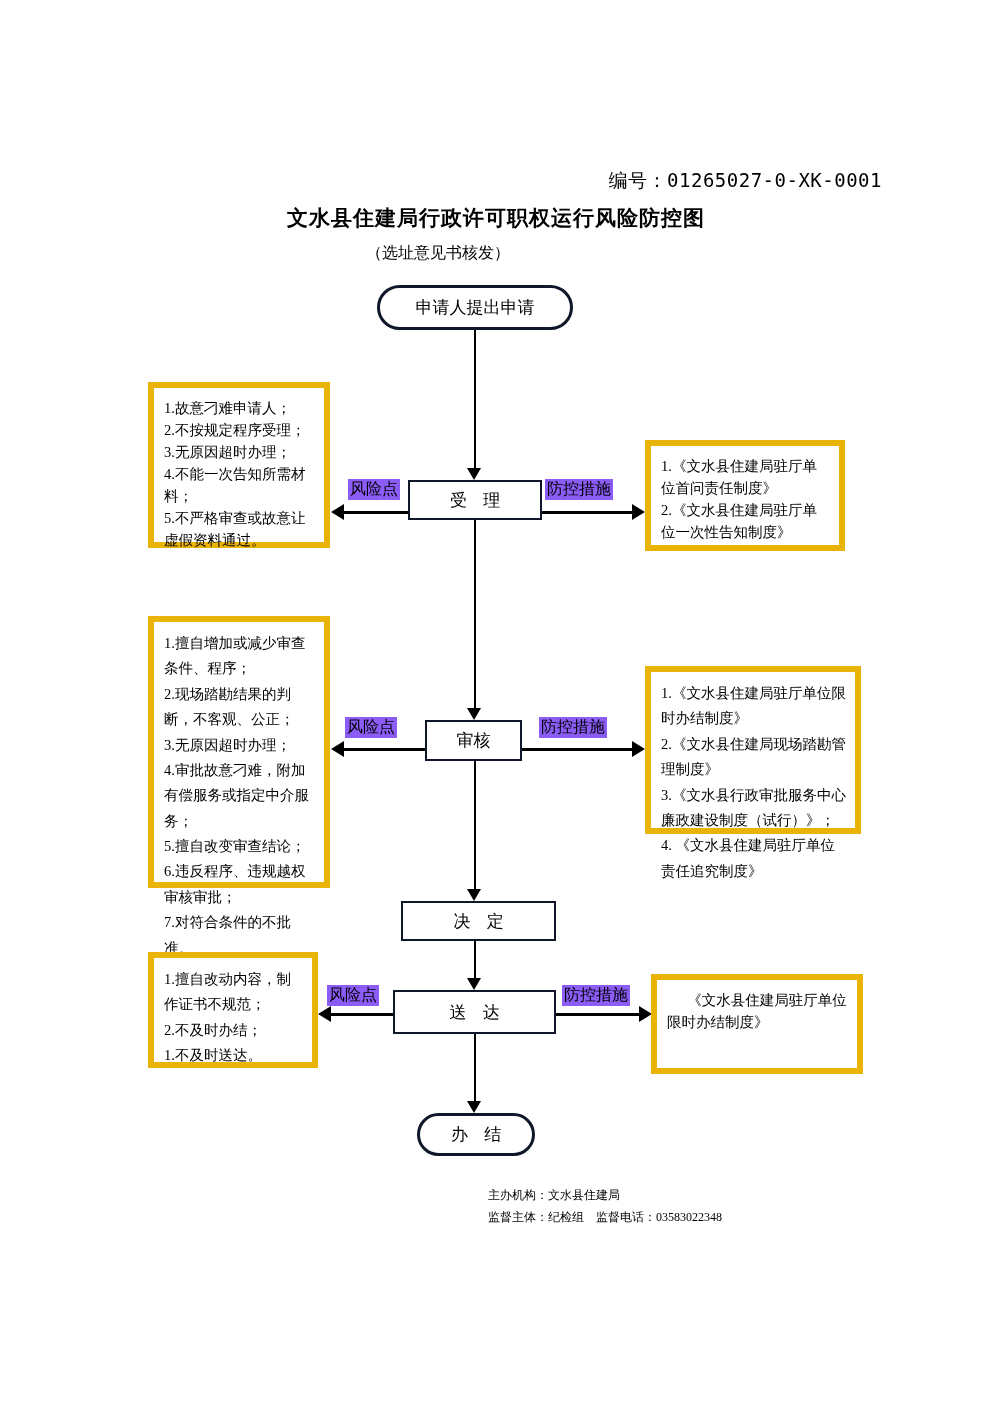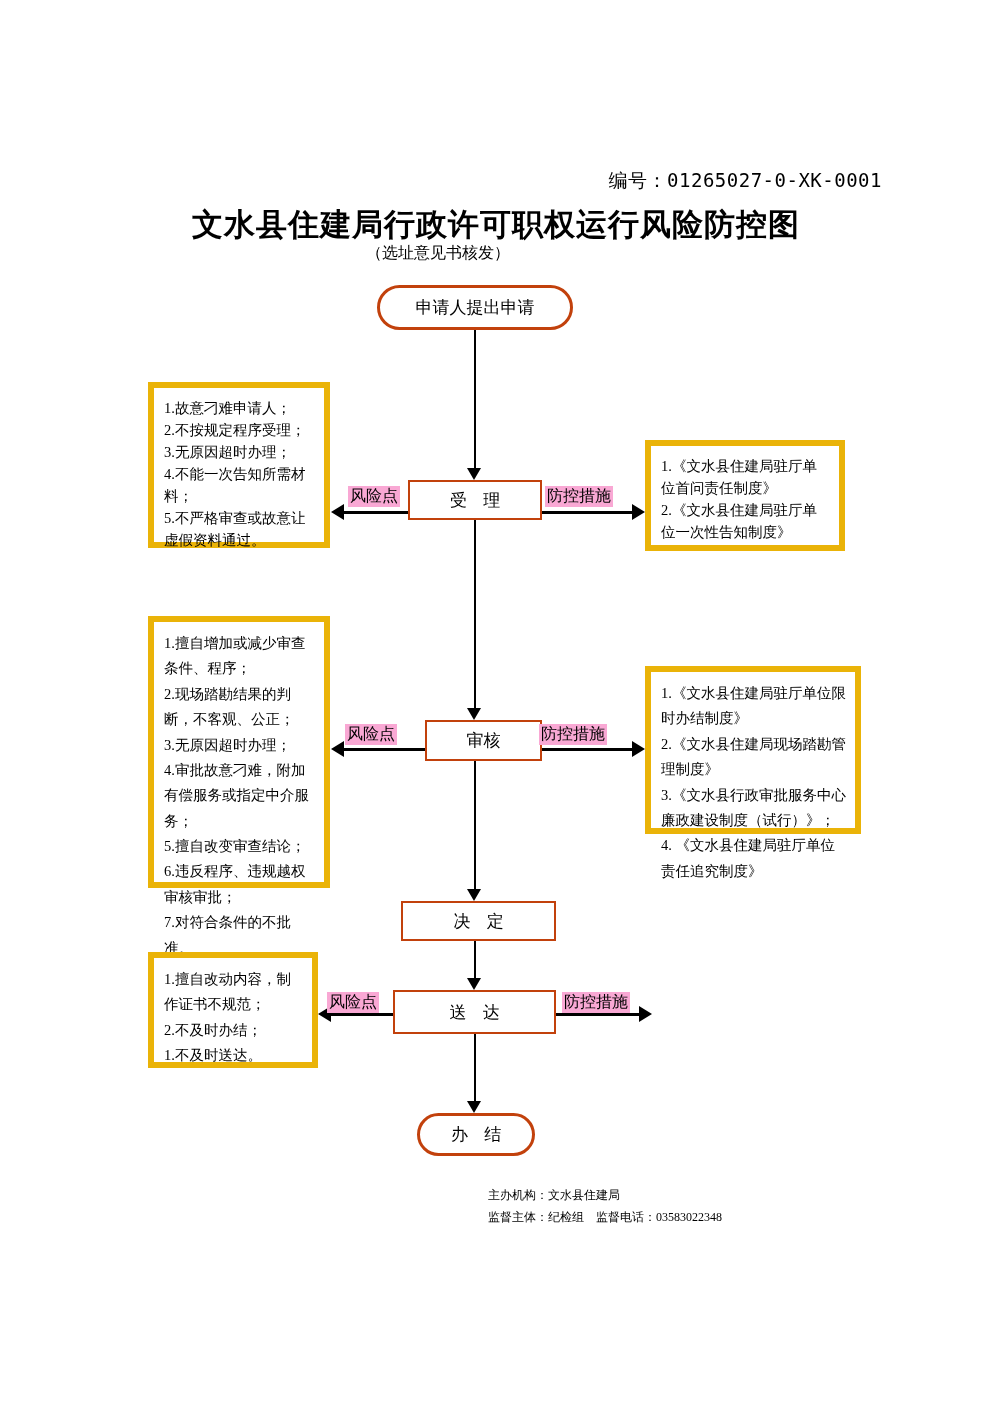--- a/index.html
+++ b/index.html
@@ -26,52 +26,52 @@
     font-size: 19px;
     letter-spacing: 0.5px;
     white-space: pre;
     margin-left: 46px;
   }
   .main-title {
     position: absolute;
     left: 0; top: 204px; width: 992px;
     text-align: center;
     font-family: "Liberation Sans", "DejaVu Sans", sans-serif;
-    font-size: 31px;
+    font-size: 21px;
     font-weight: bold;
     letter-spacing: 1px;
   }
   .sub-title {
     position: absolute;
     left: 0; top: 243px; width: 876px;
     text-align: center;
     font-size: 16px;
   }
 
   
   .node {
     position: absolute;
-    border: 2px solid #c2410c;
+    border: 2px solid #0f172a;
     background: #fff;
     display: flex;
     align-items: center;
     justify-content: center;
     font-size: 17px;
     z-index: 3;
   }
   .node.terminator {
     border-radius: 26px;
     border-width: 3px;
   }
   .node .lbl { letter-spacing: 6px; padding-left:6px; }
   .node .lbl.tight { letter-spacing: 0px; padding-left:0; }
 
   #node-start  { left: 377px; top: 285px; width: 196px; height: 45px; }
   #node-accept { left: 408px; top: 480px; width: 134px; height: 40px; }
-  #node-review { left: 425px; top: 720px; width: 117px;  height: 41px; }
+  #node-review { left: 425px; top: 720px; width: 97px;  height: 41px; }
   #node-decide { left: 401px; top: 901px; width: 155px; height: 40px; }
   #node-deliver{ left: 393px; top: 990px; width: 163px; height: 44px; }
   #node-end    { left: 417px; top: 1113px;width: 118px; height: 43px; }
 
   
   .detail-box {
     position: absolute;
     border: 6px solid #eab308;
     background: #fff;
     padding: 9px 8px 8px 10px;
@@ -109,25 +109,24 @@
   }
   .arrow-right {
     border-top: 8px solid transparent;
     border-bottom: 8px solid transparent;
     border-left: 13px solid #000;
   }
 
   .edge-label {
     position: absolute;
     font-size: 16px;
-    background: #f9a8d4;
+    background: #8b5cf6;
     padding: 0 2px;
     z-index: 4;
     white-space: nowrap;
-    margin-top: 7px;
   }
 
   
   .footer {
     position: absolute;
     left: 488px; top: 1184px;
     font-size: 12px;
     line-height: 1.85;
   }
   .footer div { white-space: pre; }
@@ -233,19 +232,22 @@
     <p>3.《文水县行政审批服务中心廉政建设制度（试行）》；</p>
     <p>4. 《文水县住建局驻厅单位责任追究制度》</p>
   </div>
 
   <div class="detail-box loose" id="risk-deliver">
     <p>1.擅自改动内容，制作证书不规范；</p>
     <p>2.不及时办结；</p>
     <p>1.不及时送达。</p>
   </div>
 
+  <div class="detail-box" id="ctrl-deliver">
+    <p style="text-indent:1.4em;">《文水县住建局驻厅单位限时办结制度》</p>
+  </div>
 
   <div class="footer">
     <div>主办机构：文水县住建局</div>
     <div>监督主体：纪检组    监督电话：03583022348</div>
   </div>
 
 </div>
 
 </body></html>

